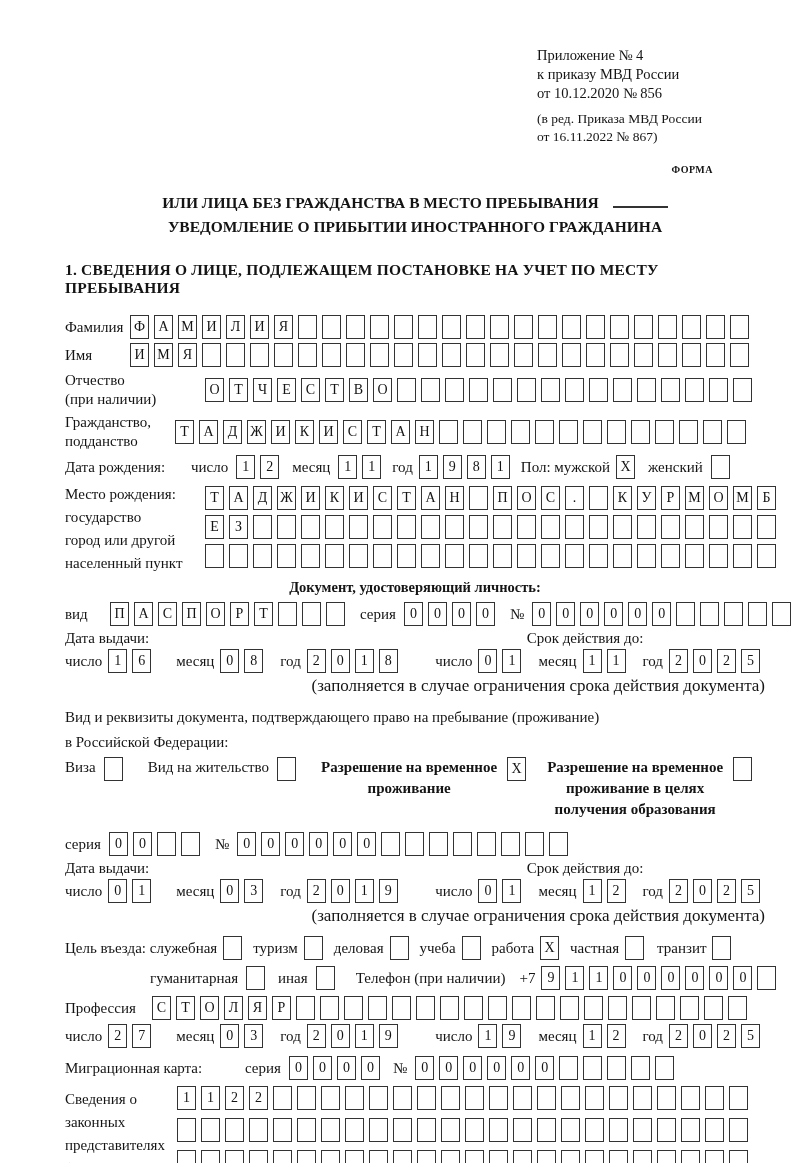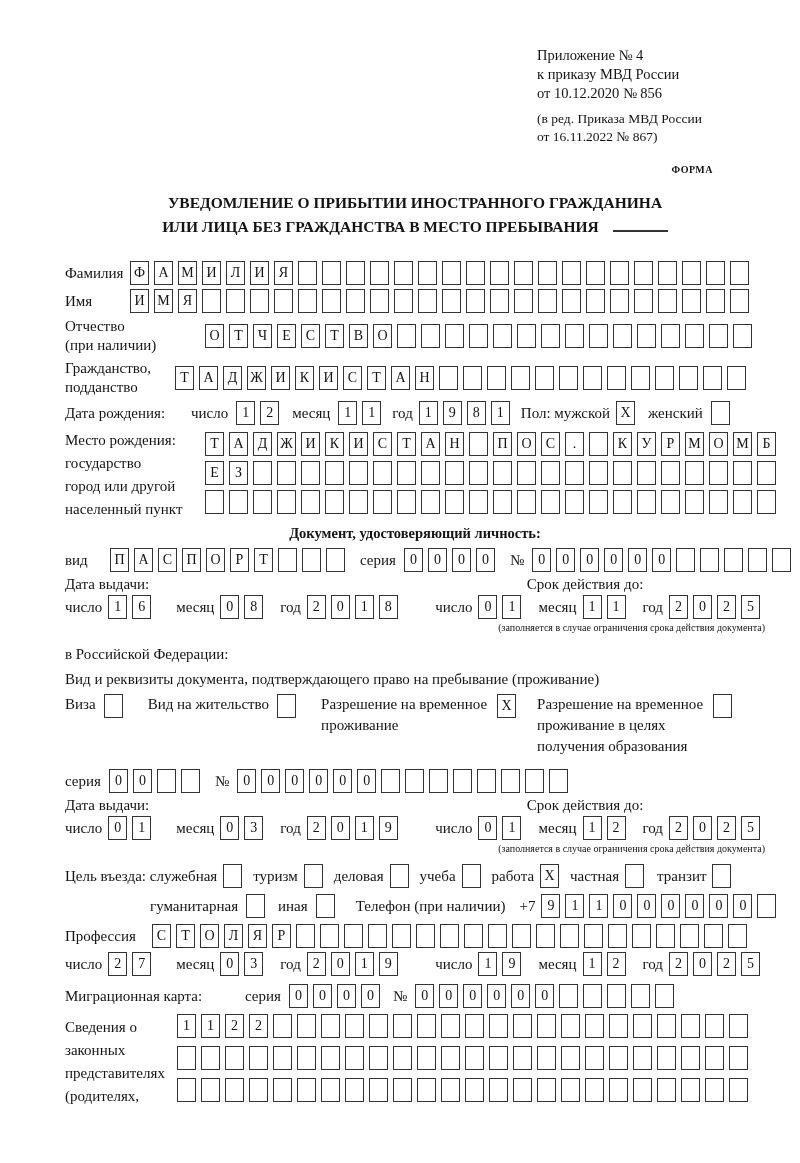--- a/index.html
+++ b/index.html
@@ -34,54 +34,55 @@
   .cellcol.reps .cells { margin-bottom:8px; } .ml8{margin-left:8px} .ml6{margin-left:6px} .mr8{margin-right:8px} .mr6{margin-right:6px}
 
   .dhdr { display:flex; margin-bottom:2px; margin-top:4px; }
   .dh-left { width:340px; text-align:left; }
   .dh-right { flex:1; text-align:center; }
   .drow { display:flex; justify-content:space-between; margin-bottom:3px; }
   .dgroup { display:flex; align-items:center; white-space:nowrap; }
   .dgroup .lbl { margin-right:6px; }
   .dgroup .cells { margin-right:12px; }
   .dgroup .cells:last-child { margin-right:0; }
-  .note-r { text-align:right; font-size:10px; margin:0 0 10px; }
+  .note-r { text-align:right; font-size:17px; margin:0 0 10px; }
 
   .plain { margin:2px 0; line-height:1.5; }
   .optrow { display:flex; align-items:flex-start; margin:4px 0 12px; white-space:nowrap; }
   .opt { display:flex; align-items:flex-start; }
   .opt .lbl { margin-right:8px; padding-top:2px; }
-  .optlines { line-height:21px; margin-right:10px; }
+  .optlines { text-align:center; line-height:21px; margin-right:10px;font-weight:bold; }
   .gap20 { width:20px; flex:none; } .gap16 { width:16px; flex:none; }
 </style>
 </head>
 <body>
 
 <div class="page">
 
   <div class="apx">
     <div>Приложение № 4</div>
     <div>к приказу МВД России</div>
     <div>от 10.12.2020 № 856</div>
     <div class="apx-sub">
       <div>(в ред. Приказа МВД России</div>
       <div>от 16.11.2022 № 867)</div>
     </div>
   </div>
 
   <div class="forma">ФОРМА</div>
 
   <div class="title">
-    <div>УВЕДОМЛЕНИЕ О ПРИБЫТИИ ИНОСТРАННОГО ГРАЖДАНИНА</div>
     <div>
       <span>ИЛИ ЛИЦА БЕЗ ГРАЖДАНСТВА В МЕСТО ПРЕБЫВАНИЯ</span>
       <span class="blank-line"></span>
     </div>
-  </div>
-
+    <div>УВЕДОМЛЕНИЕ О ПРИБЫТИИ ИНОСТРАННОГО ГРАЖДАНИНА</div>
+  </div>
+
+  <div class="sec-h">1. СВЕДЕНИЯ О ЛИЦЕ, ПОДЛЕЖАЩЕМ ПОСТАНОВКЕ НА УЧЕТ ПО МЕСТУ ПРЕБЫВАНИЯ</div>
 
   <div class="row">
     <span class="lbl w65">Фамилия</span>
     <span class="cells">
         <span class="cell">Ф</span>
         <span class="cell">А</span>
         <span class="cell">М</span>
         <span class="cell">И</span>
         <span class="cell">Л</span>
         <span class="cell">И</span>
@@ -401,22 +402,22 @@
       <span class="cells">
           <span class="cell">2</span>
           <span class="cell">0</span>
           <span class="cell">2</span>
           <span class="cell">5</span>
         </span>
     </div>
   </div>
   <div class="note-r">(заполняется в случае ограничения срока действия документа)</div>
 
+  <div class="plain">Вид и реквизиты документа, подтверждающего право на пребывание (проживание)</div>
   <div class="plain">в Российской Федерации:</div>
-  <div class="plain">Вид и реквизиты документа, подтверждающего право на пребывание (проживание)</div>
 
   <div class="optrow">
     <div class="opt">
       <span class="lbl">Виза</span>
       <span class="cells">
           <span class="cell"></span>
         </span>
     </div>
     <div class="gap20"></div>
     <div class="opt">

